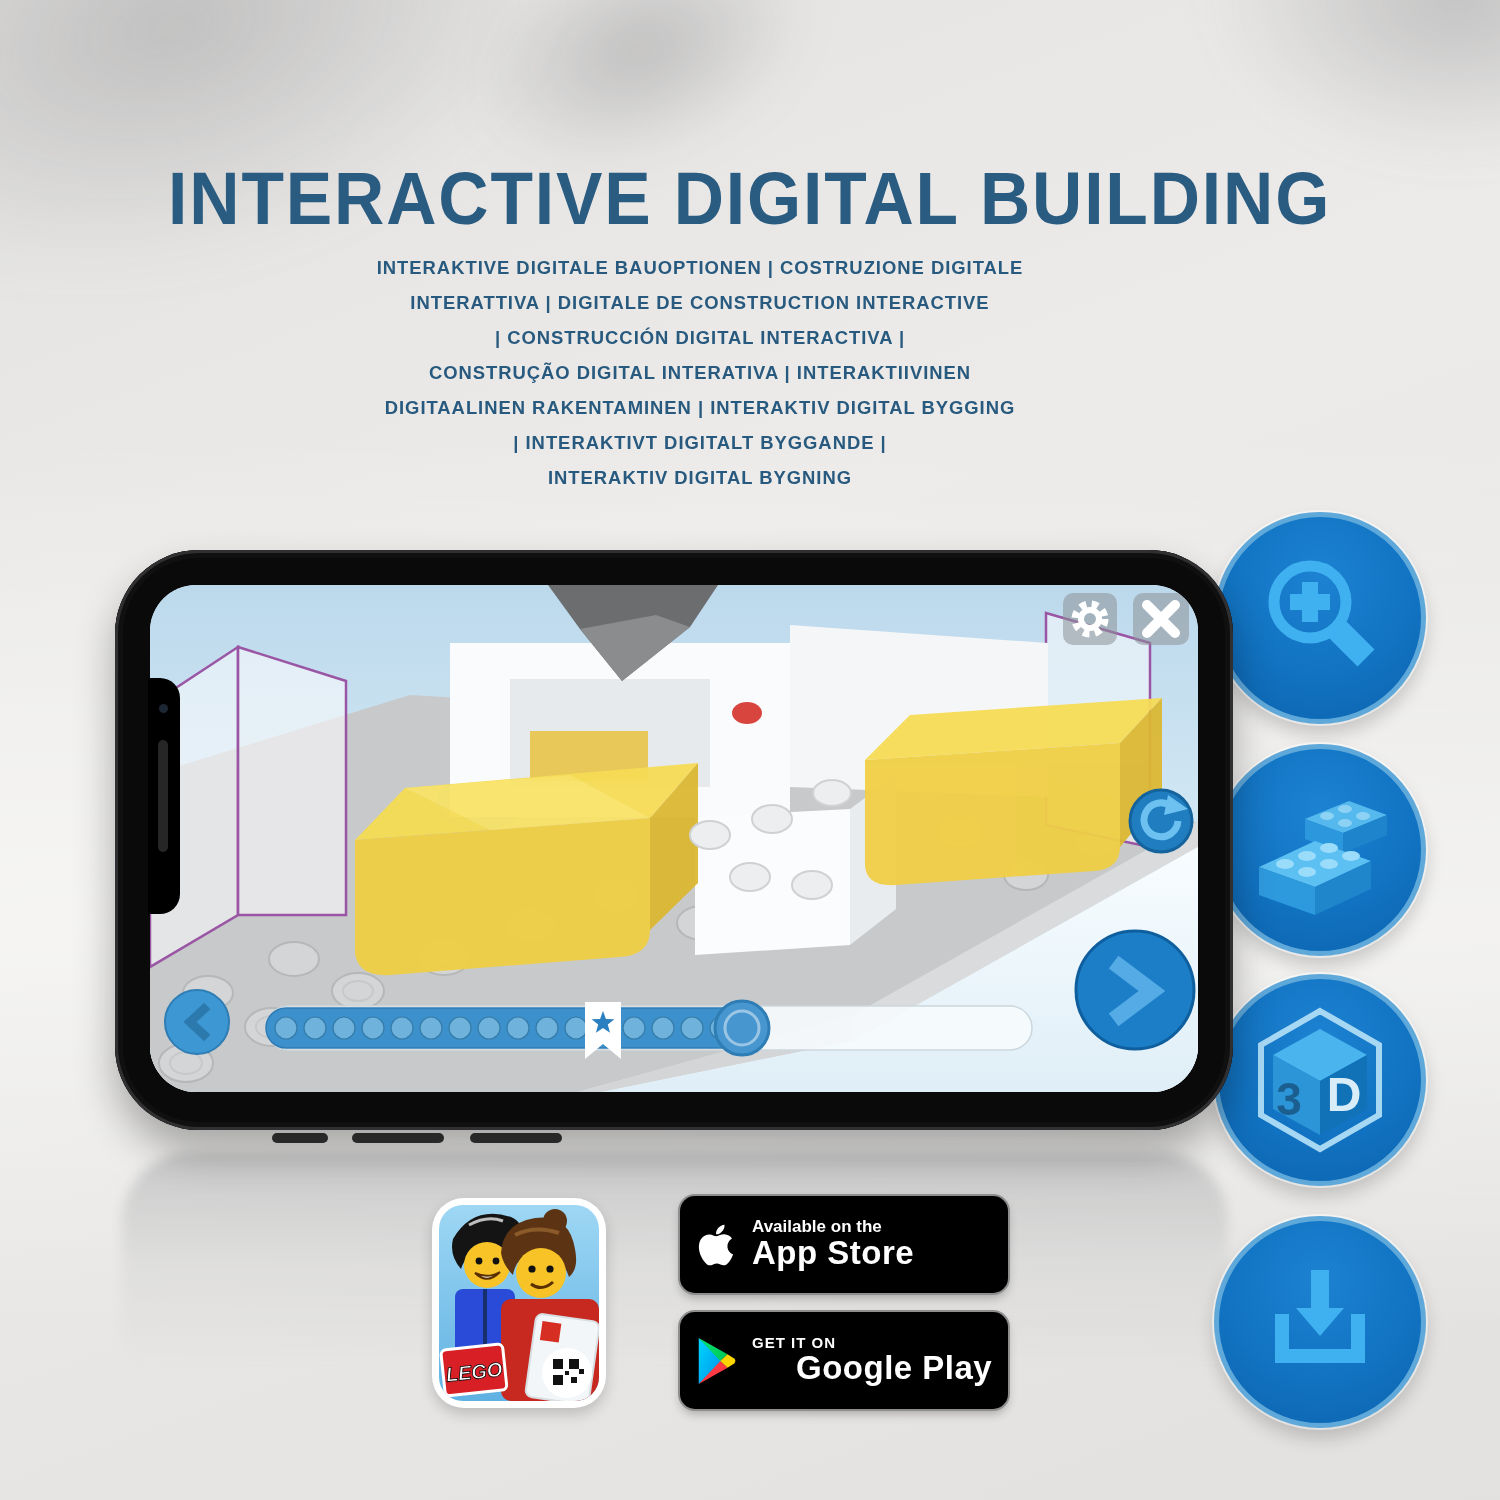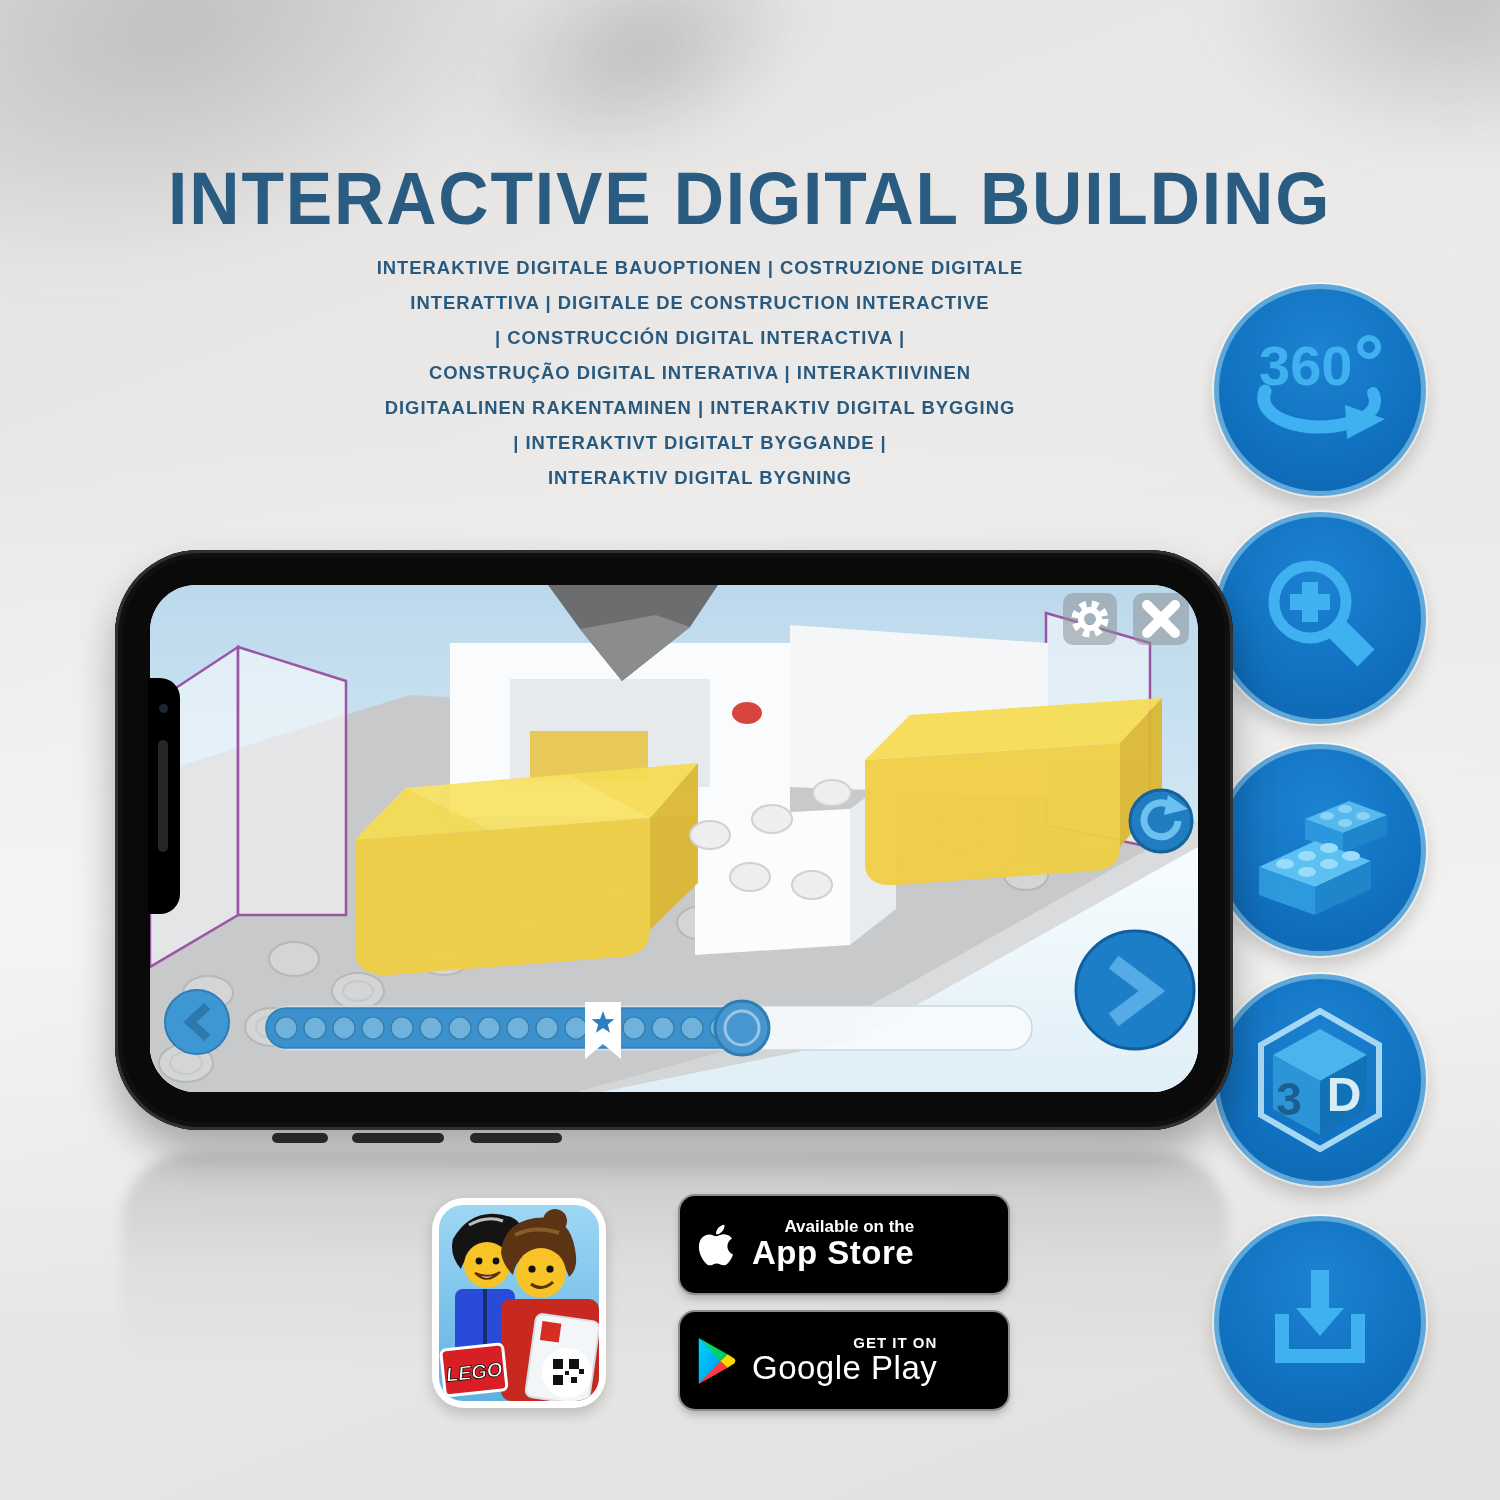--- a/index.html
+++ b/index.html
@@ -45,24 +45,24 @@
   .notch .spk{position:absolute;left:10px;top:62px;width:10px;height:112px;border-radius:6px;background:#262626;}
   .sidebtn{position:absolute;height:10px;background:#141414;border-radius:5px;opacity:.85;z-index:2;}
 
   
   .lego-icon{position:absolute;left:432px;top:1198px;width:174px;height:210px;background:#fff;border-radius:32px;
              box-shadow:0 6px 14px rgba(0,0,0,.18);padding:7px;box-sizing:border-box;z-index:4;}
   .store-badge{position:absolute;left:680px;width:328px;height:97px;background:#000;border-radius:15px;
                box-shadow:0 0 0 2px #8e8e8e,0 5px 10px rgba(0,0,0,.25);display:flex;align-items:center;z-index:4;}
   .store-badge .logo{width:72px;display:flex;justify-content:center;}
   .store-badge .txt{color:#fff;line-height:1.05;}
-  .store-badge .tagline{font-size:17px;font-weight:700;text-align:right;}
+  .store-badge .tagline{font-size:17px;font-weight:700;}
   .gp .tagline{font-size:15px;font-weight:700;letter-spacing:1px;}
   .store-badge .store{font-size:33px;font-weight:700;letter-spacing:.5px;}
-  .gp .store{font-weight:400;}
+  .gp .store{font-weight:700;margin-left:44px;}
 </style>
 </head>
 <body>
 
 <div class="stage">
   <div class="shade tl"></div>
   <div class="shade tl2"></div>
   <div class="shade tr"></div>
   <div class="shade mid"></div>
 
@@ -71,29 +71,20 @@
   <div class="subtitle">
     <div>INTERAKTIVE DIGITALE BAUOPTIONEN | COSTRUZIONE DIGITALE</div>
     <div>INTERATTIVA | DIGITALE DE CONSTRUCTION INTERACTIVE</div>
     <div>| CONSTRUCCIÓN DIGITAL INTERACTIVA |</div>
     <div>CONSTRUÇÃO DIGITAL INTERATIVA | INTERAKTIIVINEN</div>
     <div>DIGITAALINEN RAKENTAMINEN | INTERAKTIV DIGITAL BYGGING</div>
     <div>| INTERAKTIVT DIGITALT BYGGANDE |</div>
     <div>INTERAKTIV DIGITAL BYGNING</div>
   </div>
 
-  <div class="feature" style="top:284px">
-    <svg width="150" height="150" viewBox="0 0 150 150">
-      <text x="14" y="70" font-size="56" font-weight="bold" fill="#3fb0f0" style="font-family:'Liberation Sans',sans-serif">360</text>
-      <circle cx="124" cy="32" r="9" fill="none" stroke="#3fb0f0" stroke-width="6"></circle>
-      <path d="M20,76 C10,104 62,120 104,108" fill="none" stroke="#3fb0f0" stroke-width="13" stroke-linecap="round"></path>
-      <polygon points="100,90 140,104 102,124" fill="#3fb0f0"></polygon>
-      <path d="M128,78 C132,86 130,94 122,100" fill="none" stroke="#3fb0f0" stroke-width="12" stroke-linecap="round"></path>
-    </svg>
-  </div>
   <div class="feature" style="top:512px">
     <svg width="140" height="140" viewBox="0 0 140 140">
       <circle cx="60" cy="54" r="36" fill="none" stroke="#3fb0f0" stroke-width="11"></circle>
       <rect x="52" y="34" width="16" height="40" fill="#3fb0f0"></rect>
       <rect x="40" y="46" width="40" height="16" fill="#3fb0f0"></rect>
       <path d="M88,82 L116,110" stroke="#3fb0f0" stroke-width="24" stroke-linecap="butt"></path>
     </svg>
   </div>
   <div class="feature" style="top:744px">
     <svg width="150" height="150" viewBox="0 0 150 150">

